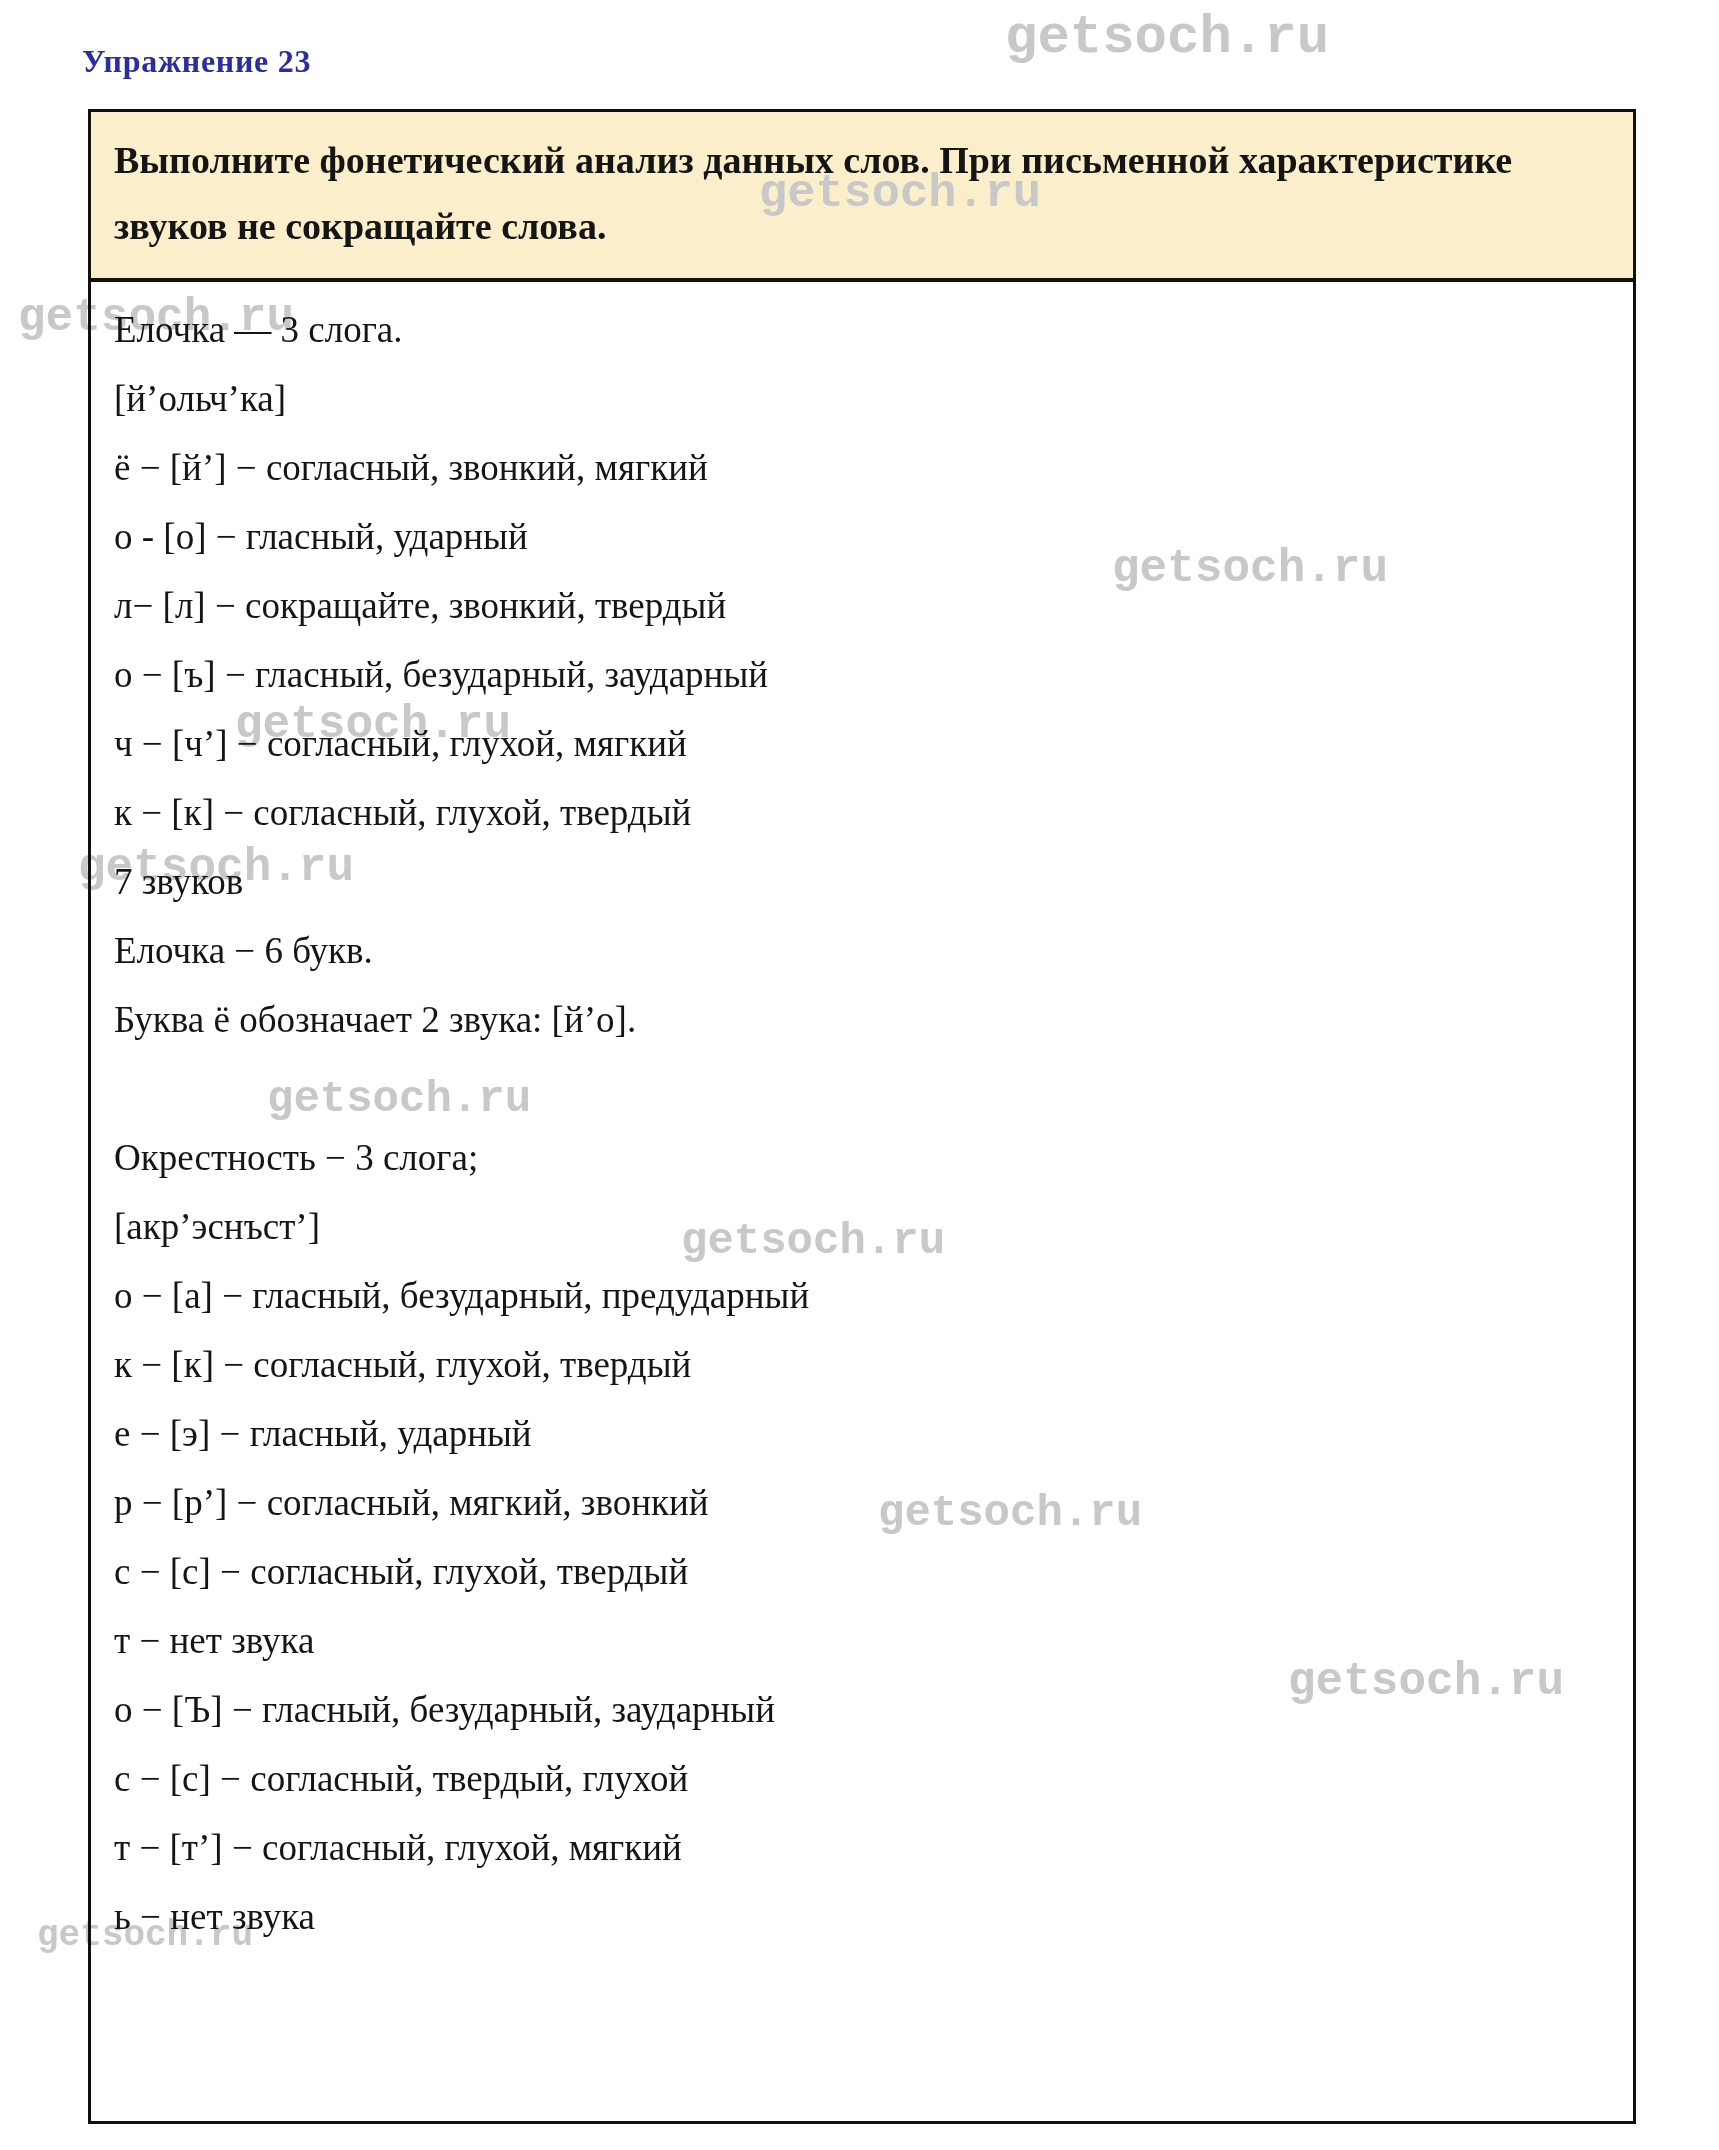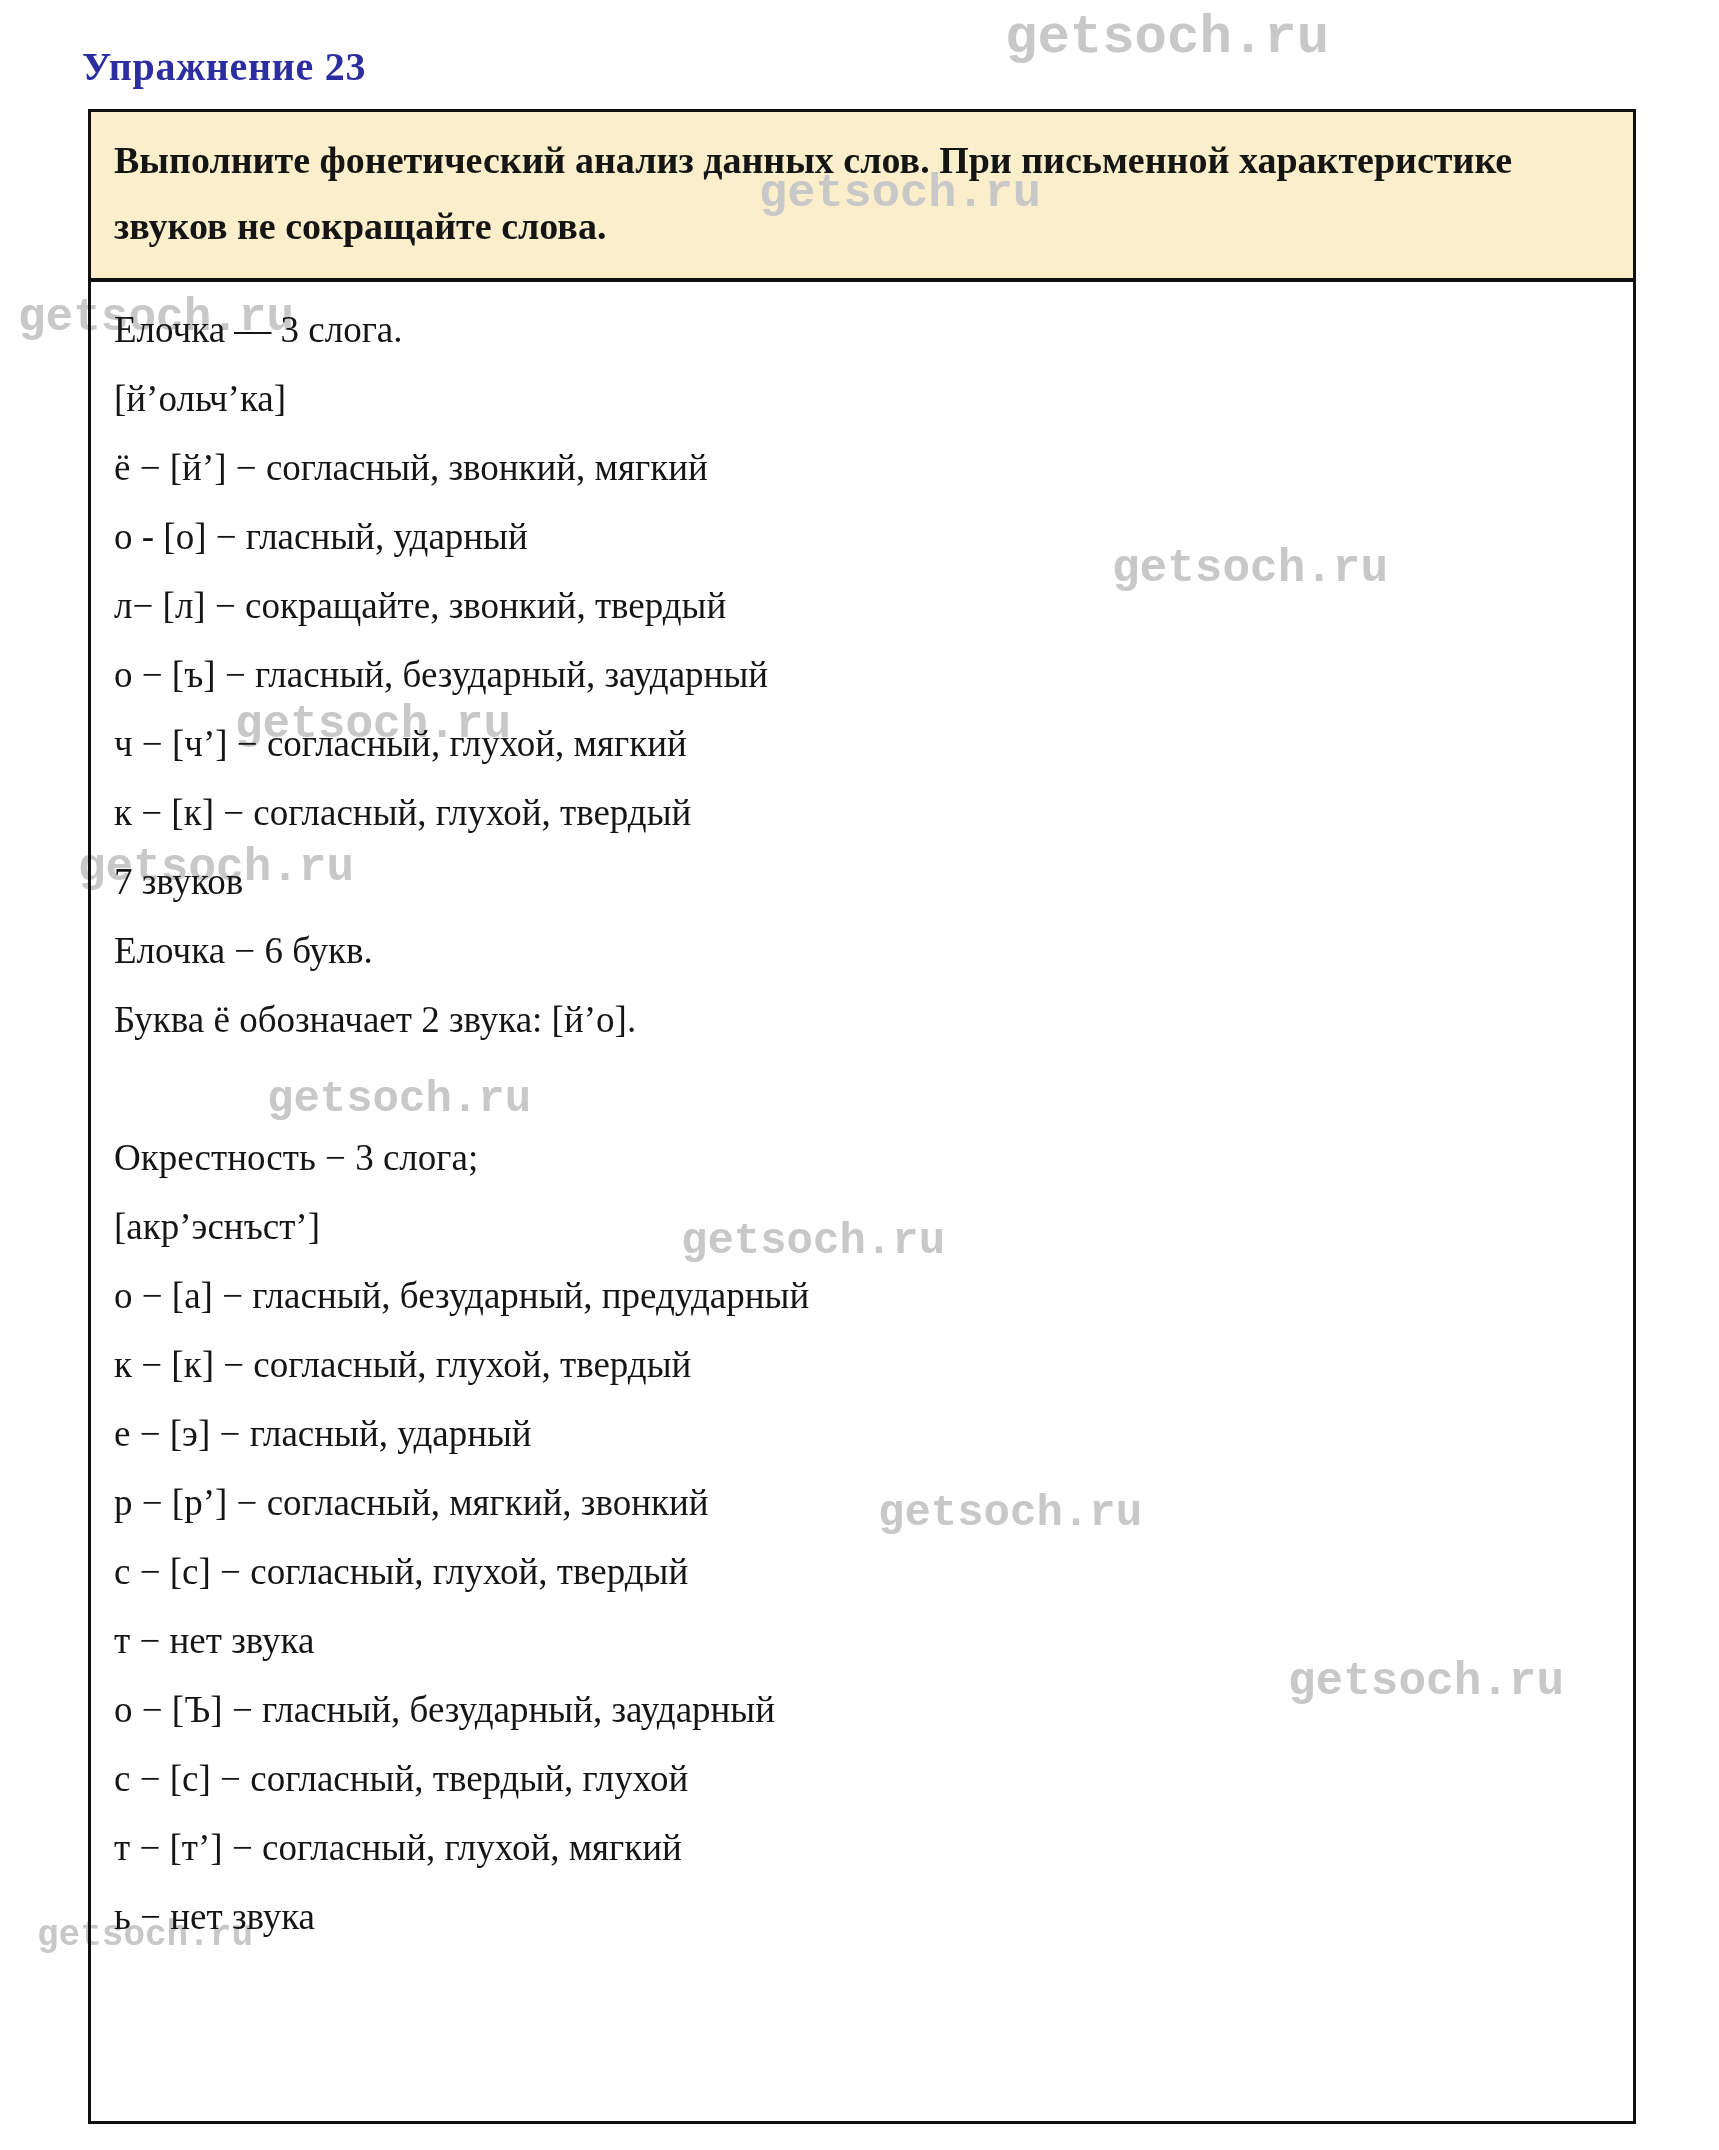--- a/index.html
+++ b/index.html
@@ -14,21 +14,21 @@
     width:1720px;height:2151px;
     background:#ffffff;
     font-family:"Liberation Serif","DejaVu Serif",serif;
     position:relative;overflow:hidden;
   }
   .sheet{position:absolute;inset:0;background:#ffffff;}
 
   
   .page-title{
     position:absolute;left:82px;top:43px;
-    font-size:40px;font-weight:bold;color:var(--title);
+    font-size:32px;font-weight:bold;color:var(--title);
     letter-spacing:0.7px;white-space:nowrap;z-index:2;
   }
 
   
   .header-bg{
     position:absolute;left:88px;top:109px;width:1548px;height:172px;
     background:var(--header_bg);z-index:0;
   }
 
   

